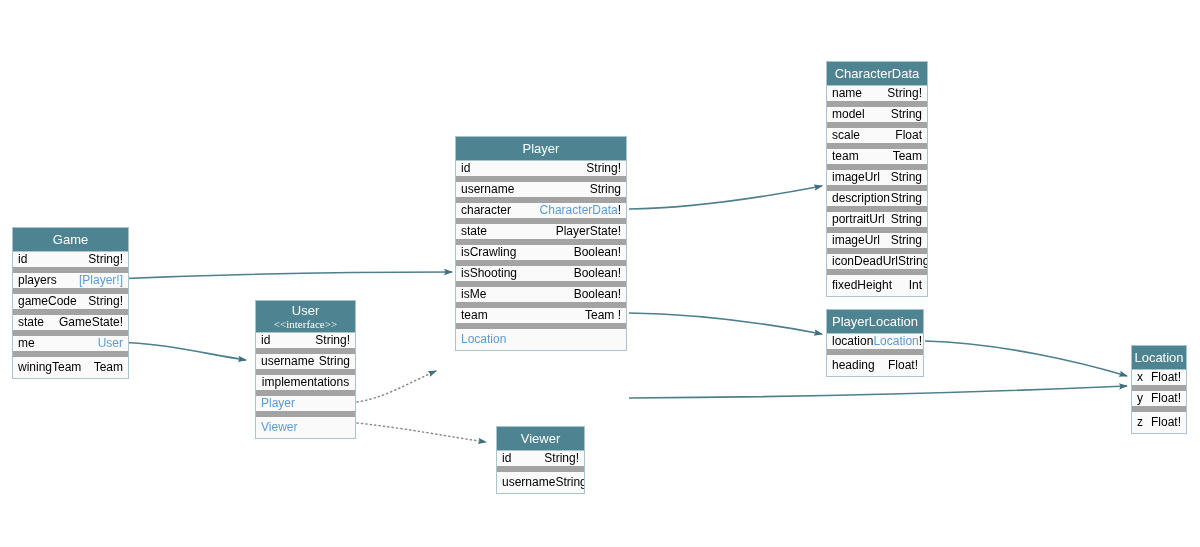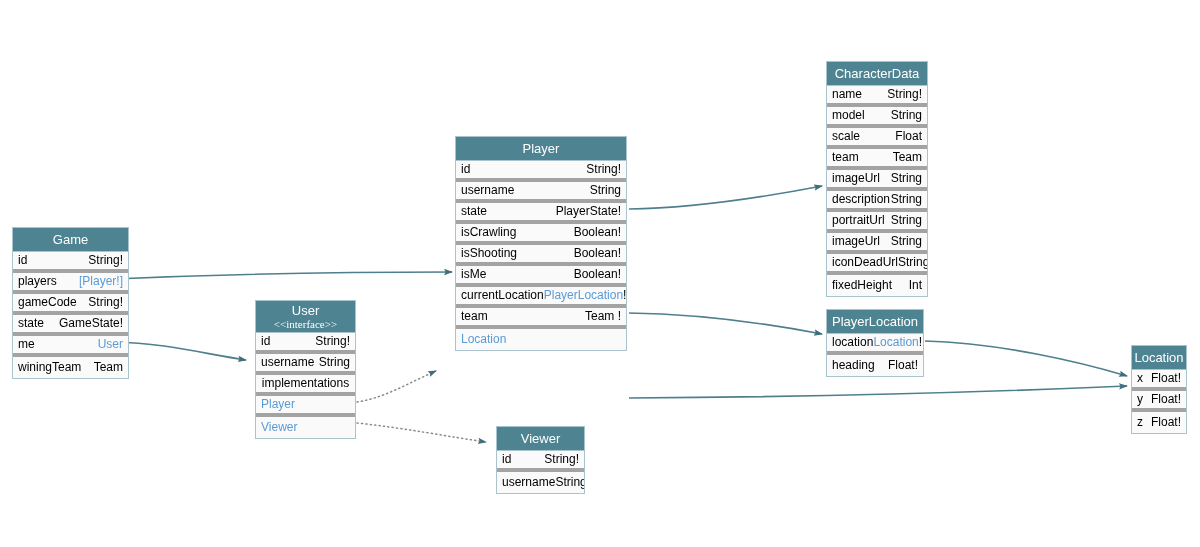--- a/index.html
+++ b/index.html
@@ -58,21 +58,21 @@
     display: flex;
     align-items: center;
     justify-content: space-between;
     box-sizing: border-box;
     height: 21px;
     padding: 0 5px;
     font-size: 12px;
     line-height: 21px;
     color: #000000;
     background: #fafafa;
-    border-bottom: 4px solid #a3a3a3;
+    border-bottom: 6px solid #a3a3a3;
     white-space: nowrap;
     overflow: hidden;
   }
   .row:last-child { border-bottom: none; }
   .row .fname { text-align: left; }
   .row .ftype { text-align: right; }
   .row.center {
     justify-content: center;
   }
   .row.center .fname { width: 100%; text-align: center; }
@@ -177,40 +177,40 @@
     <div>
       <div class="row">
         <span class="fname">id</span>
         <span class="ftype">String!</span>
       </div>
       <div class="row">
         <span class="fname">username</span>
         <span class="ftype">String</span>
       </div>
       <div class="row">
+        <span class="fname">character</span>
+        <span class="ftype"><span class="link">CharacterData</span><span class="bang">!</span></span>
+      </div>
+      <div class="row">
         <span class="fname">state</span>
         <span class="ftype">PlayerState!</span>
       </div>
       <div class="row">
         <span class="fname">isCrawling</span>
         <span class="ftype">Boolean!</span>
       </div>
       <div class="row">
         <span class="fname">isShooting</span>
         <span class="ftype">Boolean!</span>
       </div>
       <div class="row">
         <span class="fname">isMe</span>
         <span class="ftype">Boolean!</span>
       </div>
       <div class="row">
-        <span class="fname">currentLocation</span>
-        <span class="ftype"><span class="link">PlayerLocation</span><span class="bang">!</span></span>
-      </div>
-      <div class="row">
         <span class="fname">team</span>
         <span class="ftype">Team !</span>
       </div>
       <div class="row">
         <span class="ftype link">Location</span>
       </div>
     </div>
   </div>
 
   <div class="entity" style="left:496px; top:426px; width:89px;">

